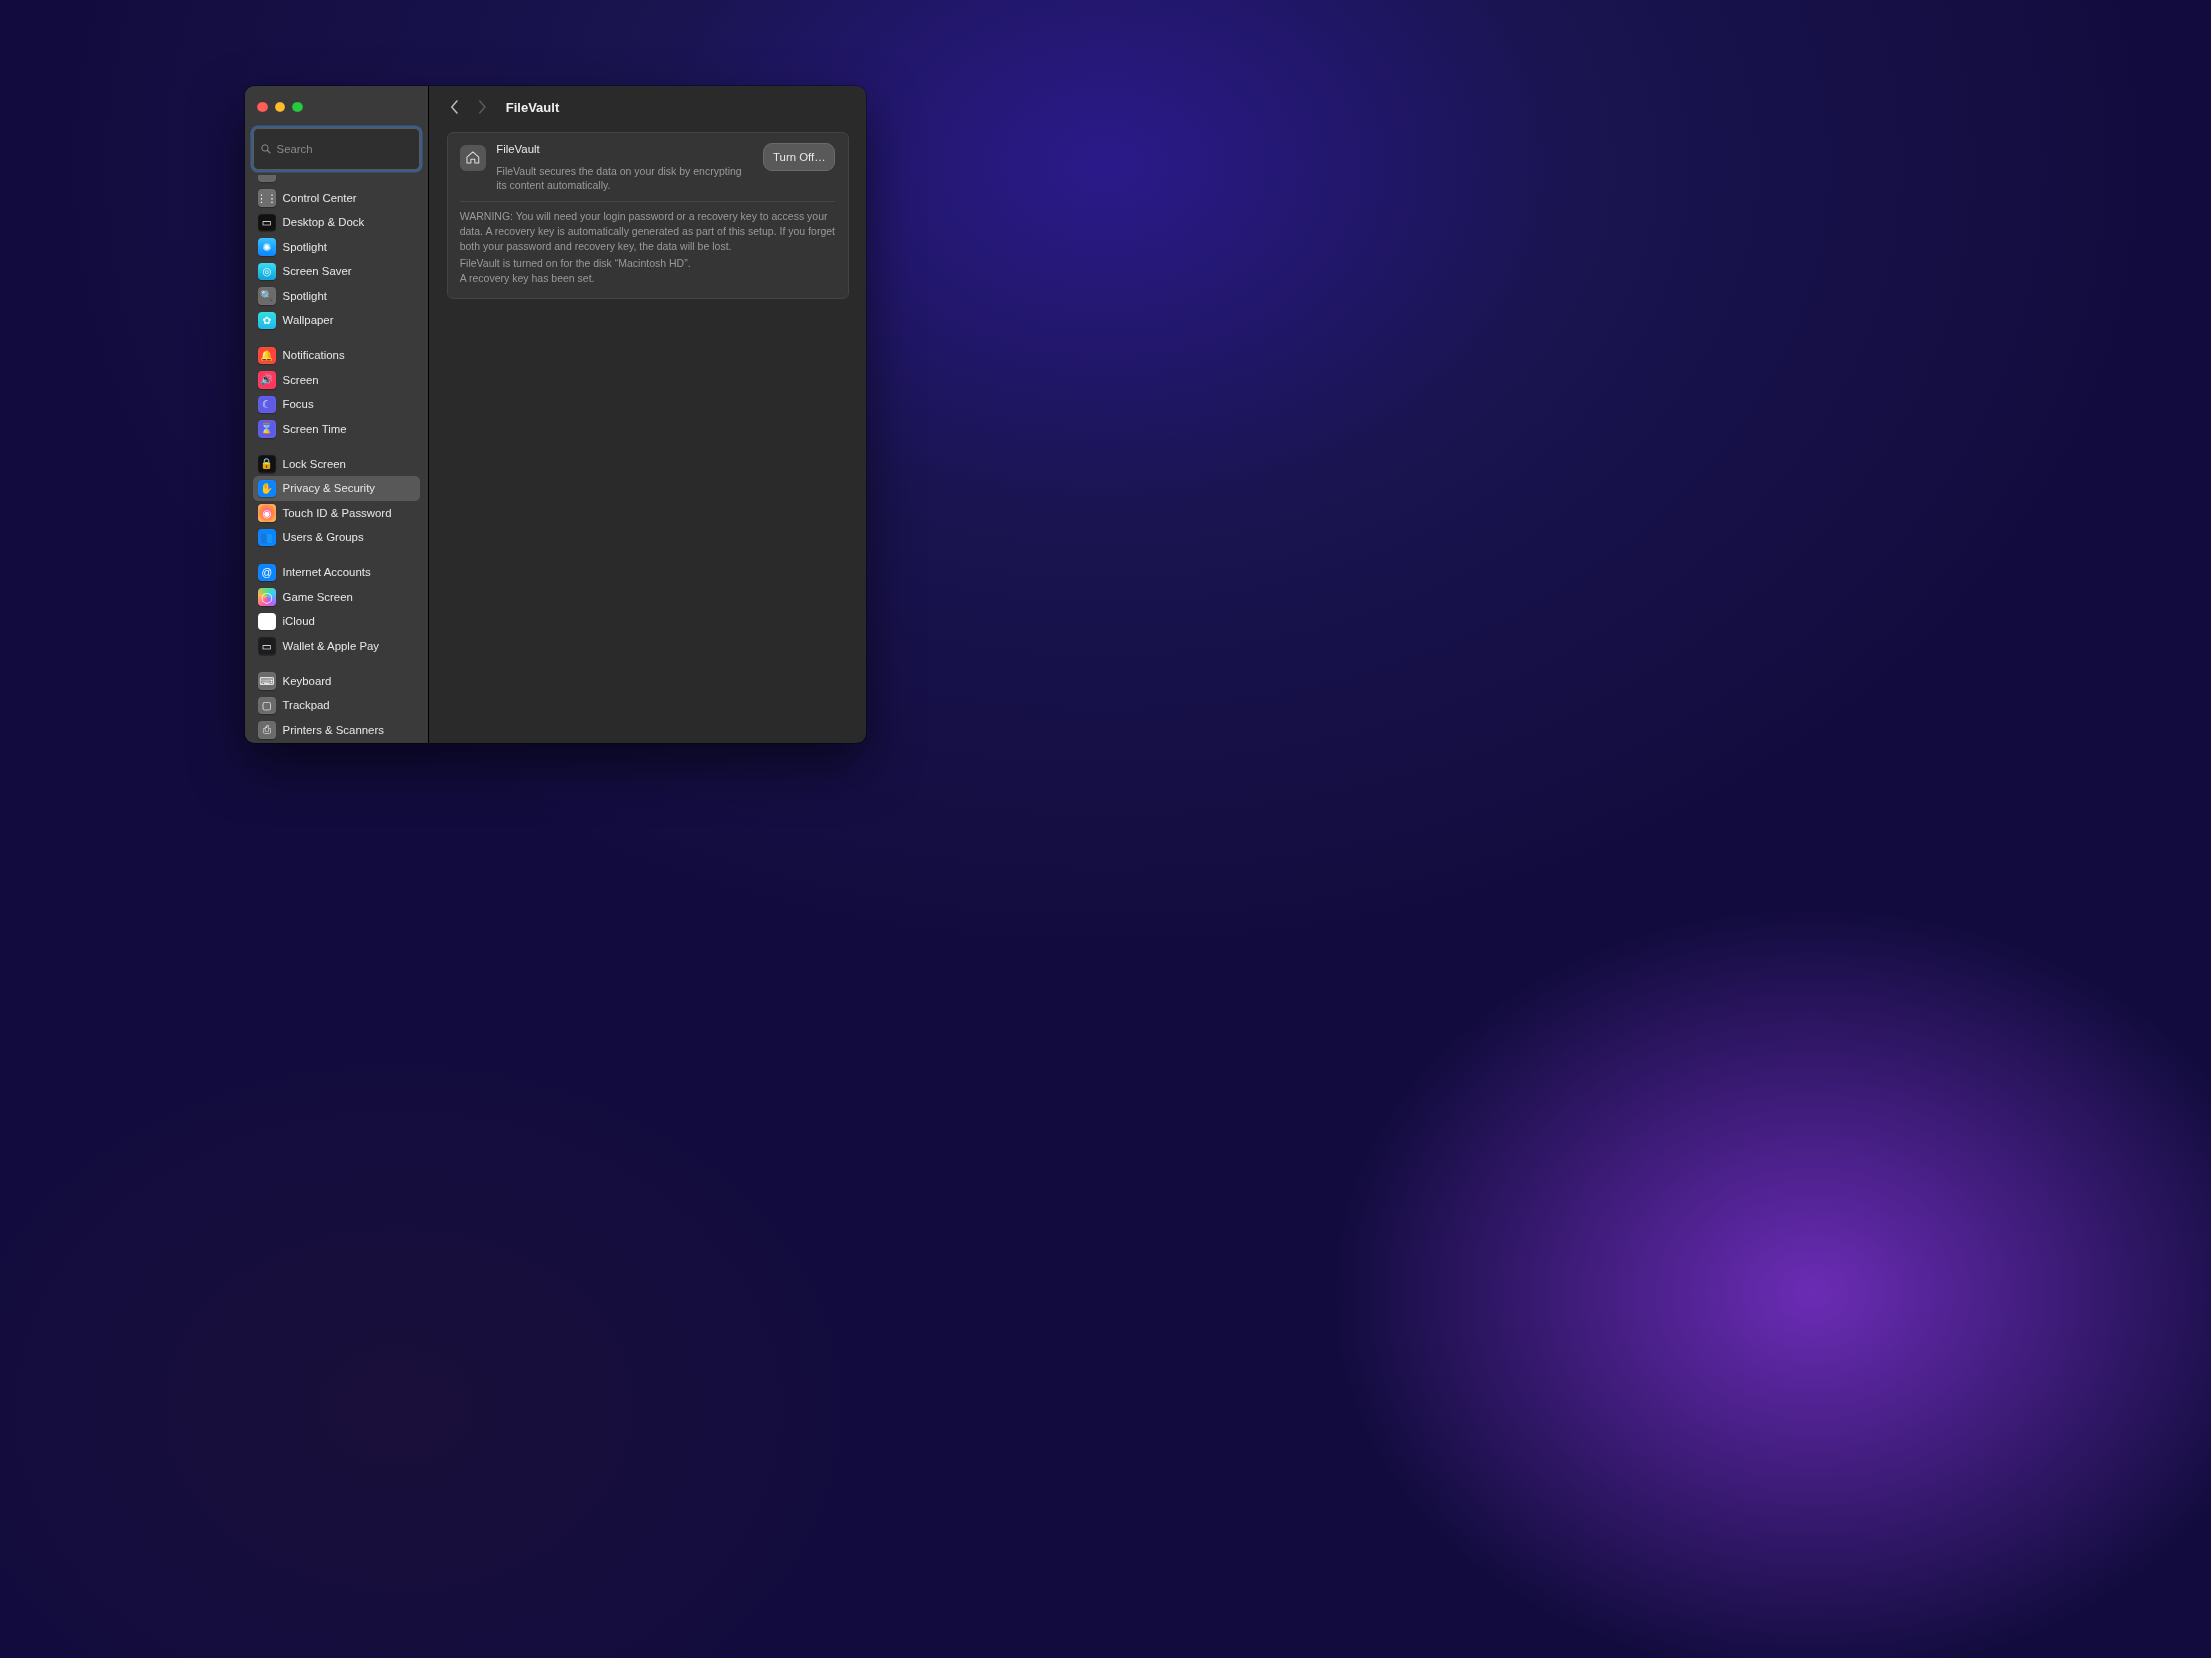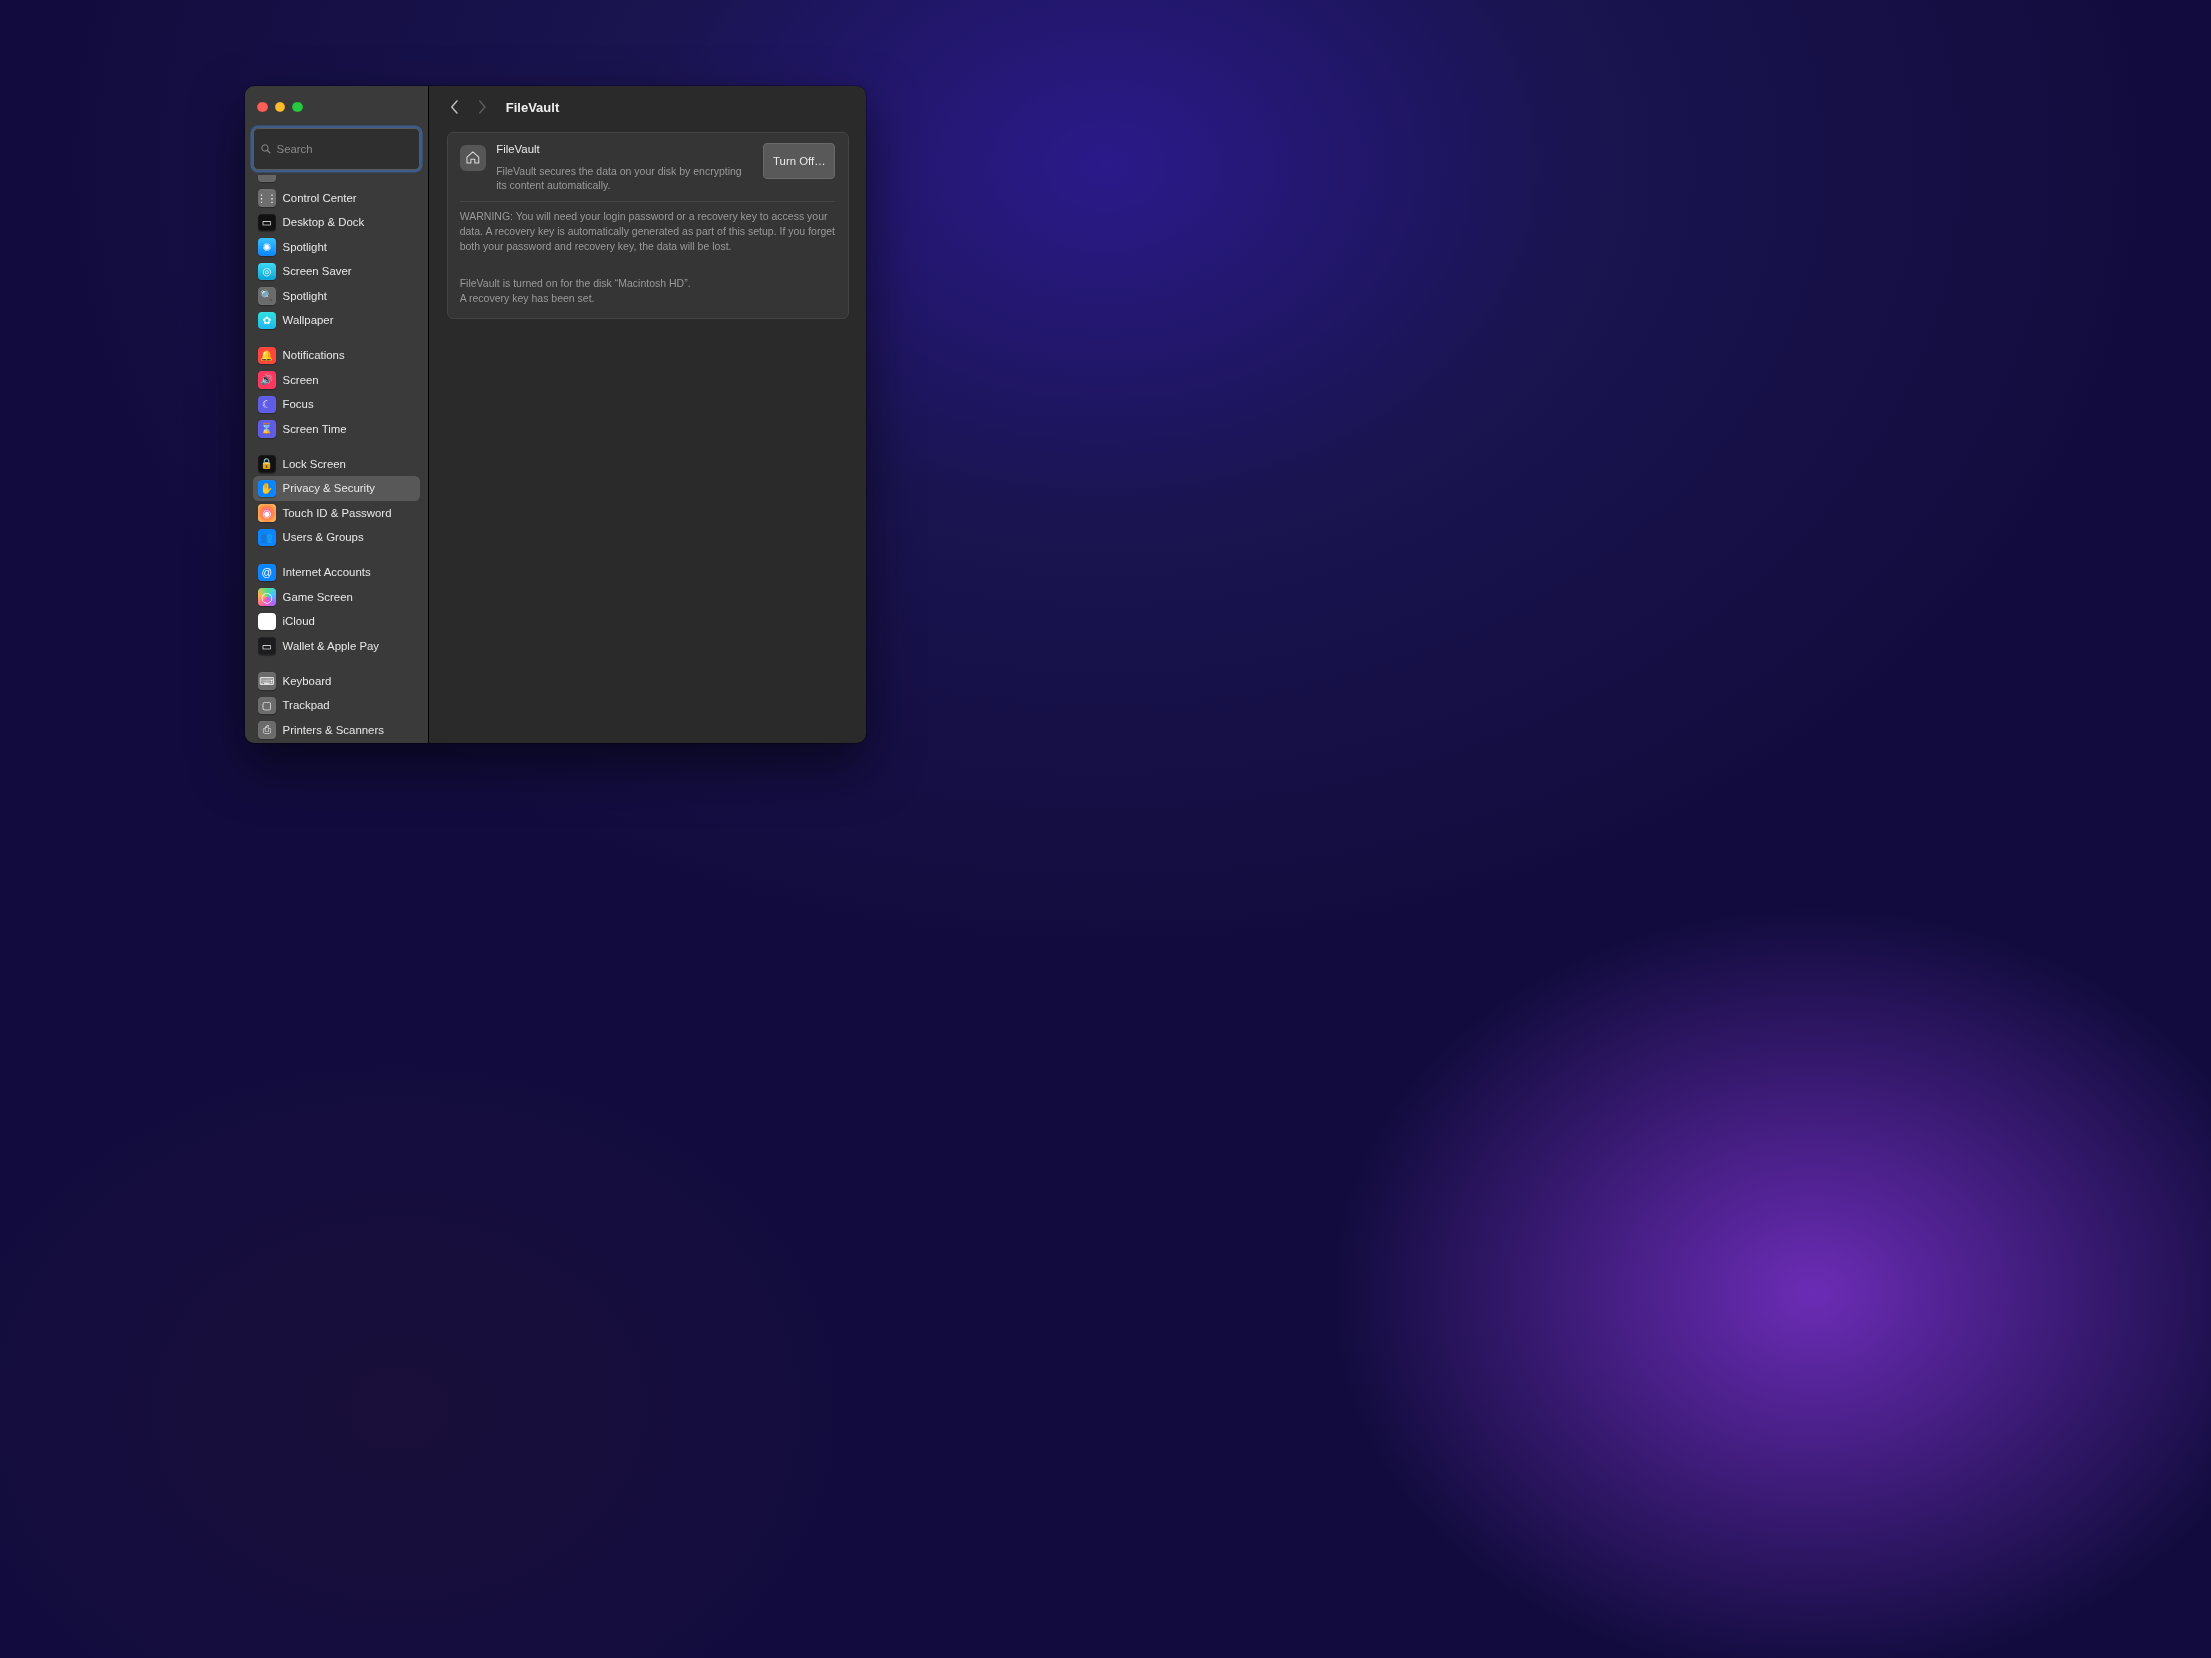--- a/index.html
+++ b/index.html
@@ -154,29 +154,29 @@
     color:#dcdcdc;
   }
   .p-text { flex:1; min-width:0; }
   .p-title { font-size:11.4px; font-weight:500; color:#eaeaea; }
   .p-sub   { font-size:10.5px; color:#9a9a9a; margin-top:9px; line-height:1.35; }
   .action-btn {
     background:#595959;
     border:0.9px solid #6a6a6a;
     color:#eaeaea;
     font-size:11.4px;
-    border-radius:4px;
-    height:36px;
+    border-radius:9px;
+    height:28px;
     padding: 0 8.7px;
     cursor: default;
     flex-shrink:0;
   }
   .divider { height:0.9px; background:#464646; margin:8.7px 0 7px 0; }
   .p-body { font-size:10.5px; color:#9a9a9a; line-height:1.45; }
-  .p-body .para { margin-bottom:21px; }
+  .p-body .para { margin-bottom:1px; }
 </style>
 </head>
 <body>
 
 <div class="window">
 
   <div class="sidebar">
     <div class="titlebar">
       <div class="traffic">
         <div class="traffic-dot dot-close"></div>

